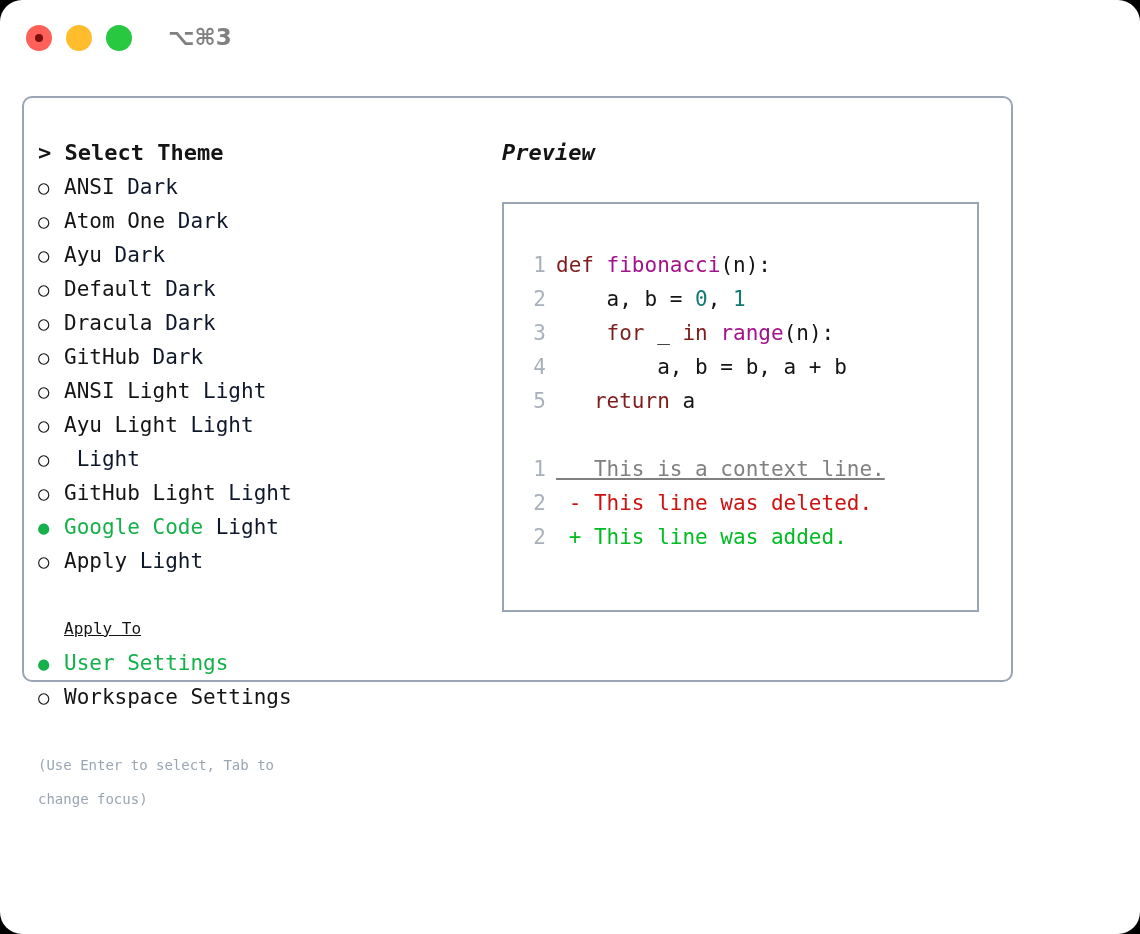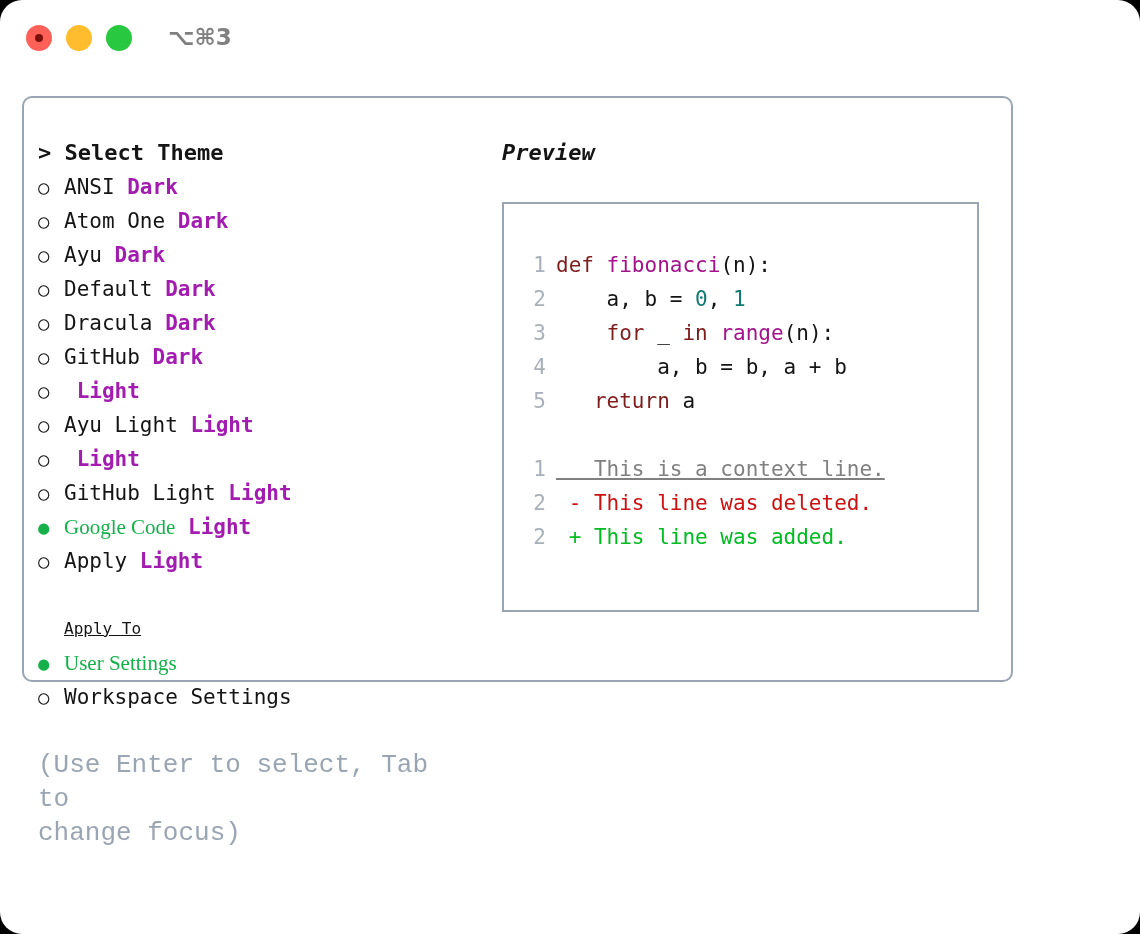--- a/index.html
+++ b/index.html
@@ -92,41 +92,40 @@
   }
   .bullet {
     display: inline-block;
     width: 26px;
     flex: 0 0 26px;
     color: #141414;
     font-size: 19px;
   }
   .bullet.sel { color: #14b14a; }
   .opt-name { color: #141414; }
-  .opt-row.sel .opt-name { color: #14b14a; font-family: Liberation Serif, serif; }
-  .opt-tag  { color: #a21caf; font-weight: bold; }
+  .opt-row.sel .opt-name { color: #14b14a; }
+  .opt-tag  { color: #0f172a; }
 
   #apply-hdr {
     margin-top: 34px;
     font-size: 16px;
     color: #141414;
     line-height: 34px;
     padding-left: 26px;
     white-space: pre;
     text-decoration: underline;
   }
 
   #help-text {
     margin-top: 34px;
-    font-size: 26px;
+    font-size: 14px;
     color: #9aa5b4;
     line-height: 34px;
     width: 410px;
     white-space: pre-wrap;
-    font-family: Liberation Mono, monospace;
   }
 
   
   #right-col {
     position: absolute;
     left: 478px; top: 38px;
     width: 490px;
   }
   #preview-hdr {
     font-size: 22px;
@@ -188,21 +187,21 @@
     <div id="left-col">
       <div class="hdr">&gt; Select Theme</div>
 
       <div id="theme-list">
           <div class="opt-row"><span class="bullet">○</span><span class="opt-name">ANSI</span><span class="opt-tag"> Dark</span></div>
           <div class="opt-row"><span class="bullet">○</span><span class="opt-name">Atom One</span><span class="opt-tag"> Dark</span></div>
           <div class="opt-row"><span class="bullet">○</span><span class="opt-name">Ayu</span><span class="opt-tag"> Dark</span></div>
           <div class="opt-row"><span class="bullet">○</span><span class="opt-name">Default</span><span class="opt-tag"> Dark</span></div>
           <div class="opt-row"><span class="bullet">○</span><span class="opt-name">Dracula</span><span class="opt-tag"> Dark</span></div>
           <div class="opt-row"><span class="bullet">○</span><span class="opt-name">GitHub</span><span class="opt-tag"> Dark</span></div>
-          <div class="opt-row"><span class="bullet">○</span><span class="opt-tag"> Light</span></div>
+          <div class="opt-row"><span class="bullet">○</span><span class="opt-name">ANSI Light</span><span class="opt-tag"> Light</span></div>
           <div class="opt-row"><span class="bullet">○</span><span class="opt-name">Ayu Light</span><span class="opt-tag"> Light</span></div>
           <div class="opt-row"><span class="bullet">○</span><span class="opt-tag"> Light</span></div>
           <div class="opt-row"><span class="bullet">○</span><span class="opt-name">GitHub Light</span><span class="opt-tag"> Light</span></div>
           <div class="opt-row sel"><span class="bullet sel">●</span><span class="opt-name">Google Code</span><span class="opt-tag"> Light</span></div>
           <div class="opt-row"><span class="bullet">○</span><span class="opt-name">Apply</span><span class="opt-tag"> Light</span></div>
         </div>
 
       <div id="apply-hdr">Apply To</div>
 
       <div id="apply-list">

